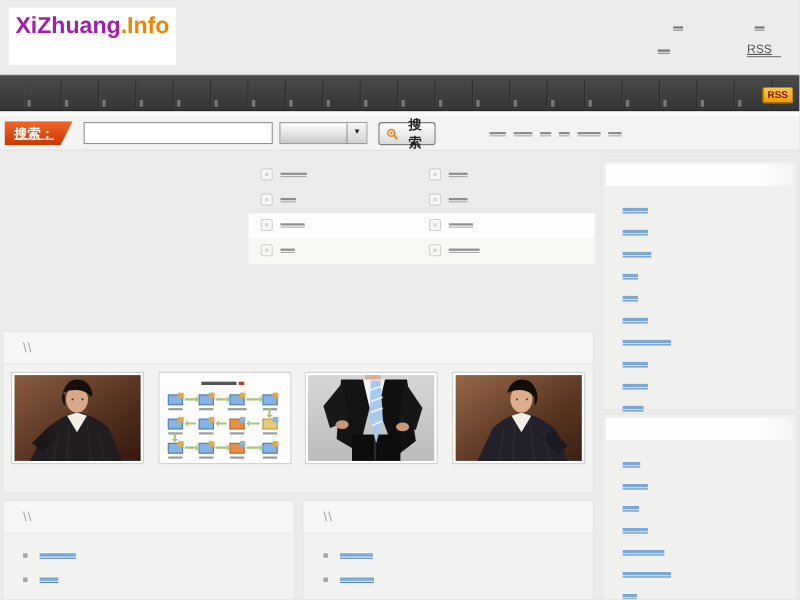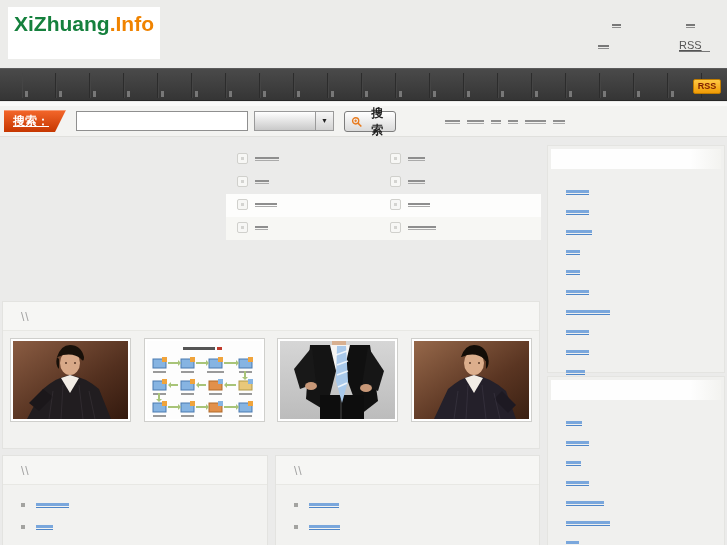--- a/index.html
+++ b/index.html
@@ -65,21 +65,21 @@
   .slist{list-style:none;margin:12px 0 0 0;padding:0 0 0 18px;}
   .slist li{height:20px;}
 </style>
 </head>
 <body>
 
 <div class="page">
 
   <div class="header">
     <div class="logo-box">
-      <div class="logo-line1"><span style="color: #15803d;">XiZhuang</span><span style="color: rgb(240, 131, 0);">.Info</span></div>
+      <div class="logo-line1"><span style="color: #a21caf;">XiZhuang</span><span style="color: rgb(240, 131, 0);">.Info</span></div>
     </div>
     <span class="qdash" style="left:612px;top:24px;width:9px;"></span>
     <span class="qdash" style="left:686px;top:24px;width:9px;"></span>
     <span class="qdash" style="left:598px;top:45px;width:11px;"></span>
     <a class="rss-text">RSS</a>
   </div>
 
   <div class="nav">
     <div class="nav-items">
         <span class="nav-item" style="width: 34px;"></span>

